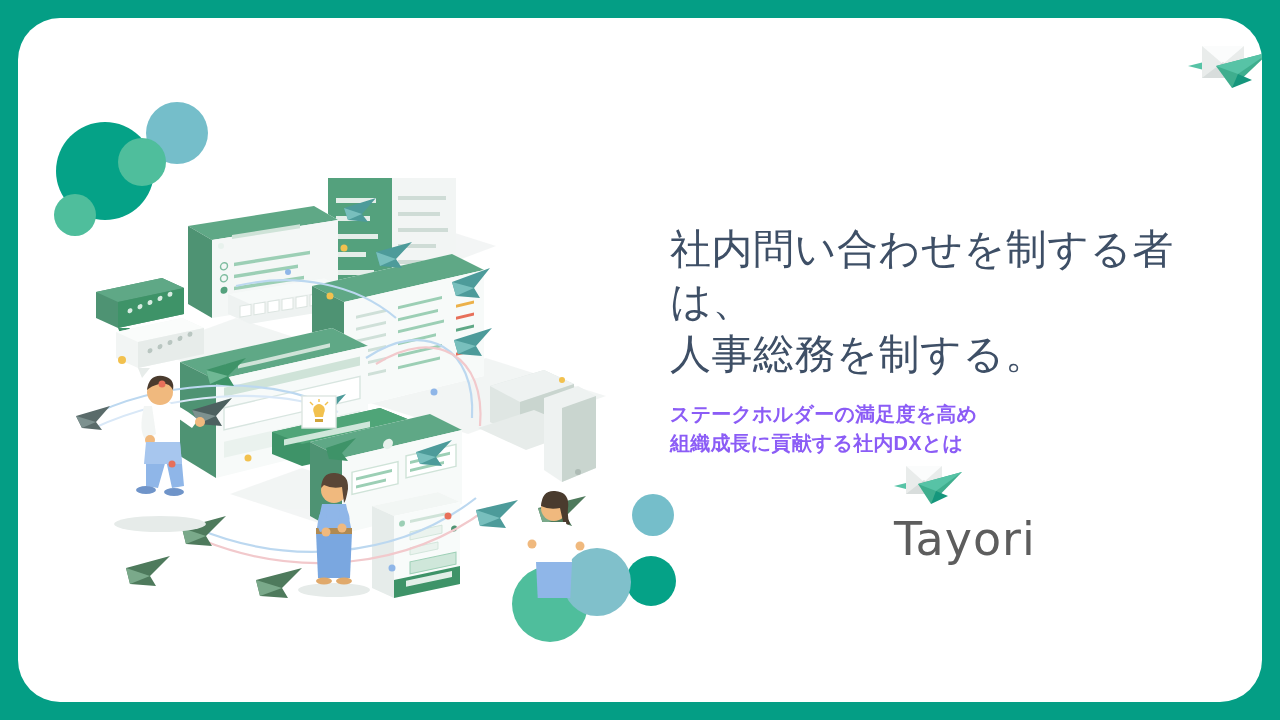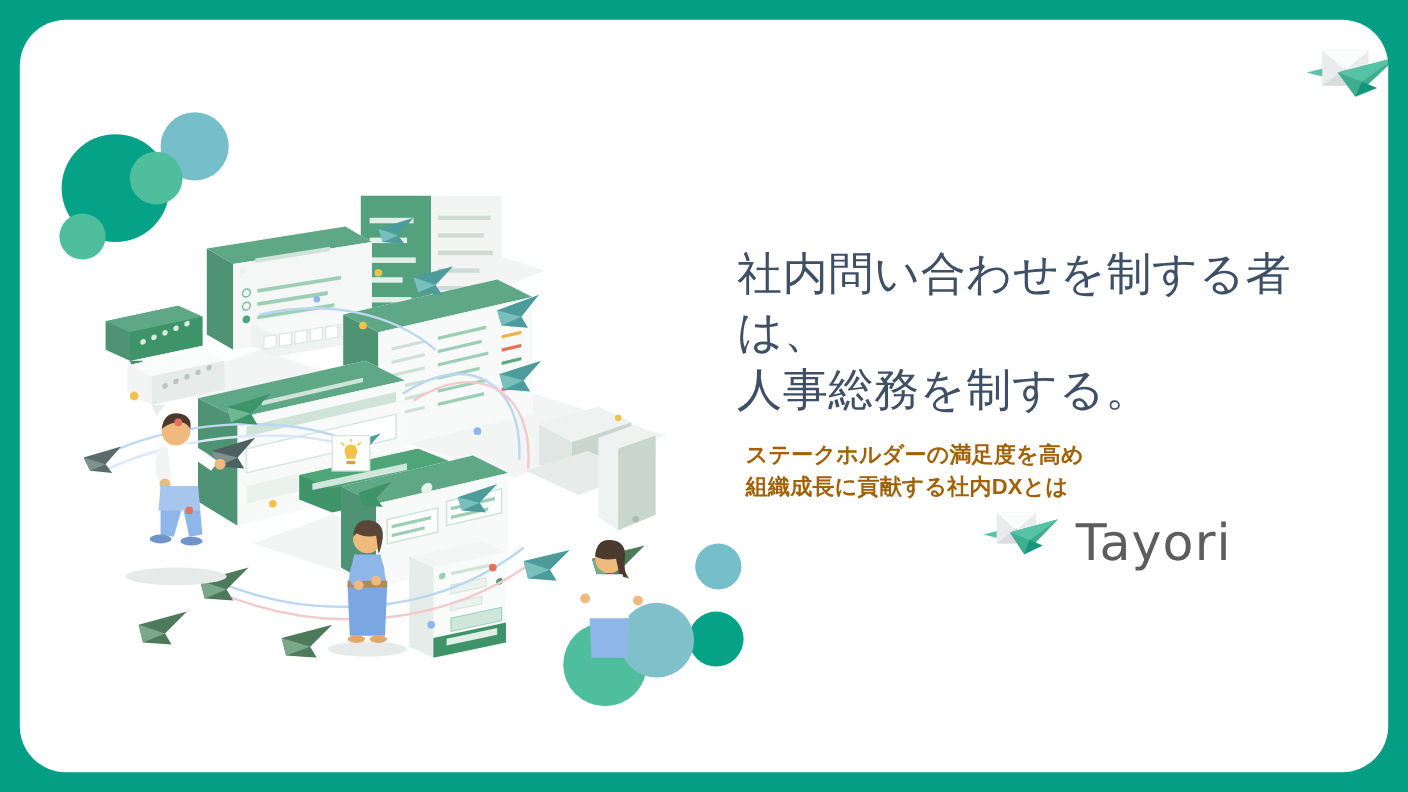--- a/index.html
+++ b/index.html
@@ -32,25 +32,25 @@
   
   .illus{position:absolute;left:58px;top:150px;width:600px;height:430px;}
 
   
   .textblock{position:absolute;left:652px;top:205px;width:580px;}
   .title{
     color:#3E4F66;font-weight:normal;font-size:41px;line-height:1.28;
     letter-spacing:0.5px;margin:0;white-space:pre-line;
   }
   .subtitle{
-    color:#a16207;font-weight:bold;font-size:20px;line-height:1.42;
-    margin:20px 0 0 8px;white-space:pre-line;letter-spacing:0.2px;
+    color:#8b5cf6;font-weight:bold;font-size:20px;line-height:1.42;
+    margin:20px 0 0 0;white-space:pre-line;letter-spacing:0.2px;
   }
   
-  .brand{position:absolute;left:876px;top:442px;display:flex;align-items:flex-end;gap:14px;}
+  .brand{position:absolute;left:876px;top:442px;display:flex;align-items:flex-start;flex-direction:column;}
   .brand-mark{width:70px;height:56px;}
   .brand-name{
     font-size:46px;color:#5D5D5D;font-weight:400;letter-spacing:1px;
     font-family:"DejaVu Sans","Liberation Sans",sans-serif;line-height:1;
   }
 </style>
 </head>
 <body>
 
 <div class="slide">

